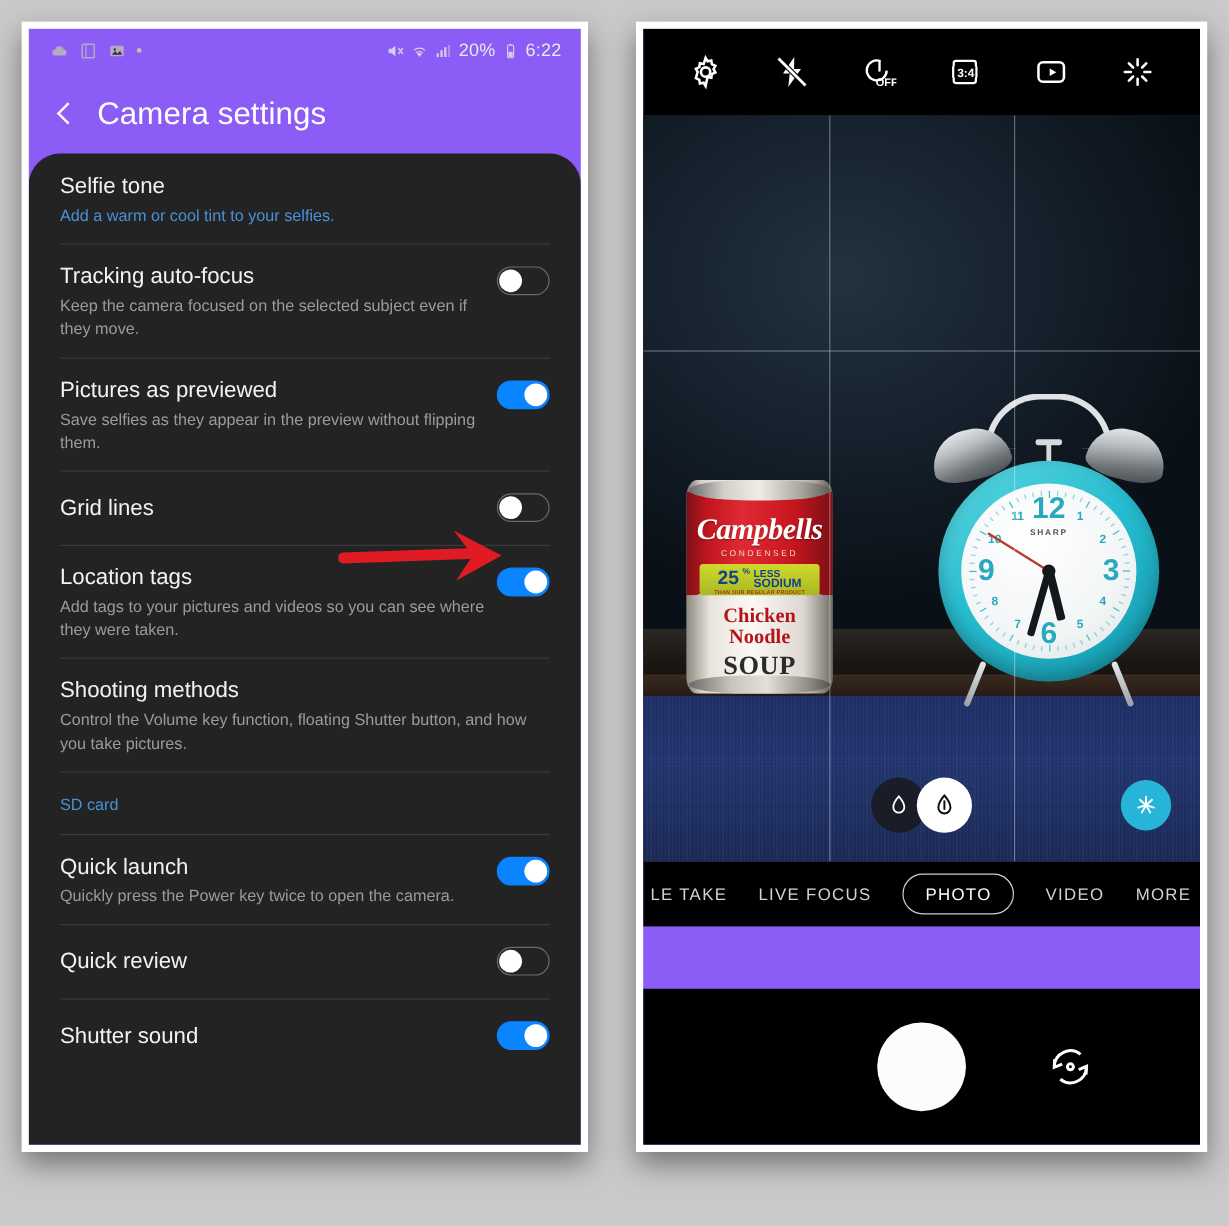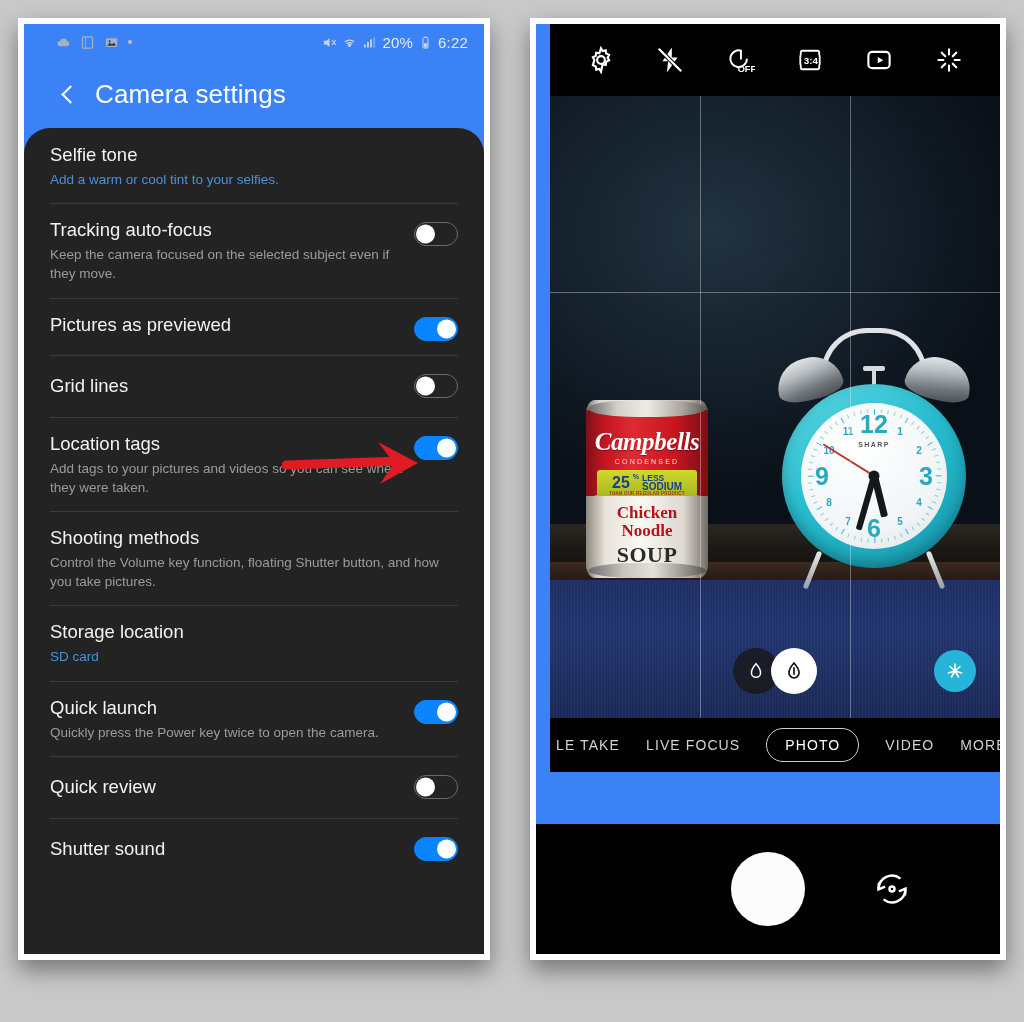--- a/index.html
+++ b/index.html
@@ -18,24 +18,23 @@
     position: absolute;
     background: #fff;
     padding: 6px;
     box-shadow: 0 10px 22px rgba(0,0,0,0.42);
   }
   #panel-settings { left: 18px;  top: 18px; width: 472px; height: 942px; }
   #panel-camera   { left: 530px; top: 18px; width: 476px; height: 942px; }
 
   .screen {
     width: 100%; height: 100%;
-    background: #3b82f6;
+    background: #8b5cf6;
     position: relative;
     overflow: hidden;
-    padding-left: 14px;
   }
 
   
   .statusbar {
     height: 36px;
     display: flex;
     align-items: center;
     justify-content: space-between;
     padding: 0 16px 0 18px;
     color: #d8d8d8;
@@ -490,20 +489,21 @@
             <div class="row-title">Tracking auto-focus</div>
             <div class="row-sub">Keep the camera focused on the selected subject even if they move.</div>
           </div>
           <span class="toggle off">
             <span class="knob"></span>
           </span>
         </div>
         <div class="row">
           <div class="row-text">
             <div class="row-title">Pictures as previewed</div>
+            <div class="row-sub">Save selfies as they appear in the preview without flipping them.</div>
           </div>
           <span class="toggle on">
             <span class="knob"></span>
           </span>
         </div>
         <div class="row compact">
           <div class="row-text">
             <div class="row-title">Grid lines</div>
           </div>
           <span class="toggle off">
@@ -520,21 +520,20 @@
           </span>
         </div>
         <div class="row">
           <div class="row-text">
             <div class="row-title">Shooting methods</div>
             <div class="row-sub">Control the Volume key function, floating Shutter button, and how you take pictures.</div>
           </div>
         </div>
         <div class="row">
           <div class="row-text">
-            <div class="row-title">Storage location</div>
             <div class="row-sub link">SD card</div>
           </div>
         </div>
         <div class="row">
           <div class="row-text">
             <div class="row-title">Quick launch</div>
             <div class="row-sub">Quickly press the Power key twice to open the camera.</div>
           </div>
           <span class="toggle on">
             <span class="knob"></span>

